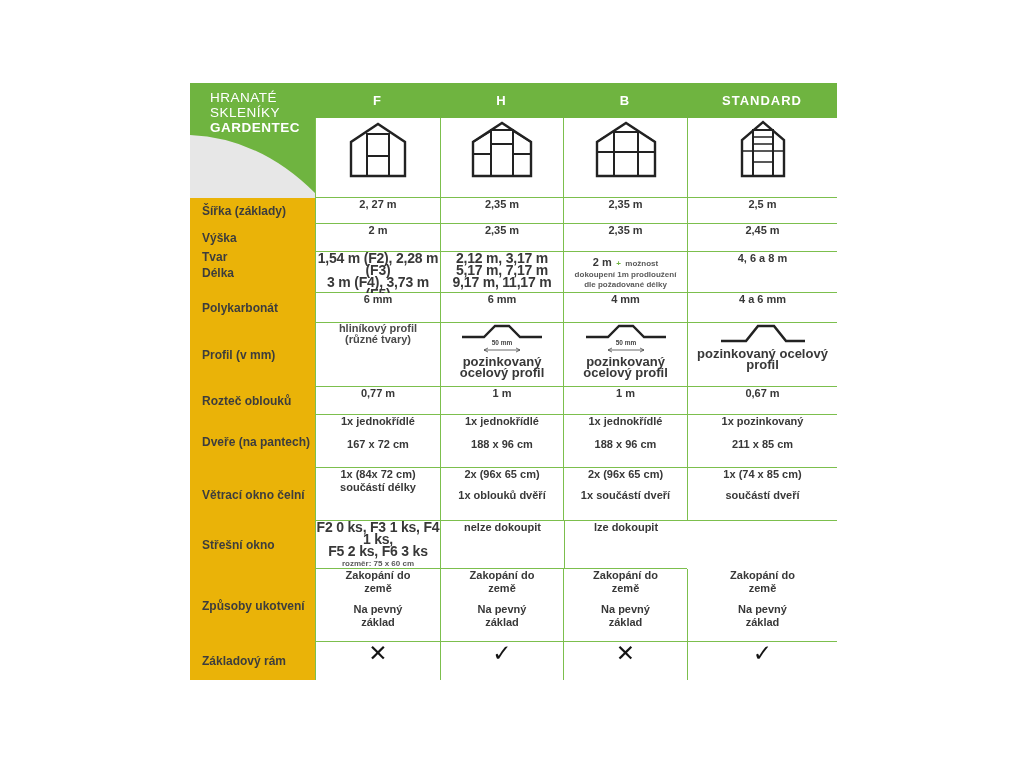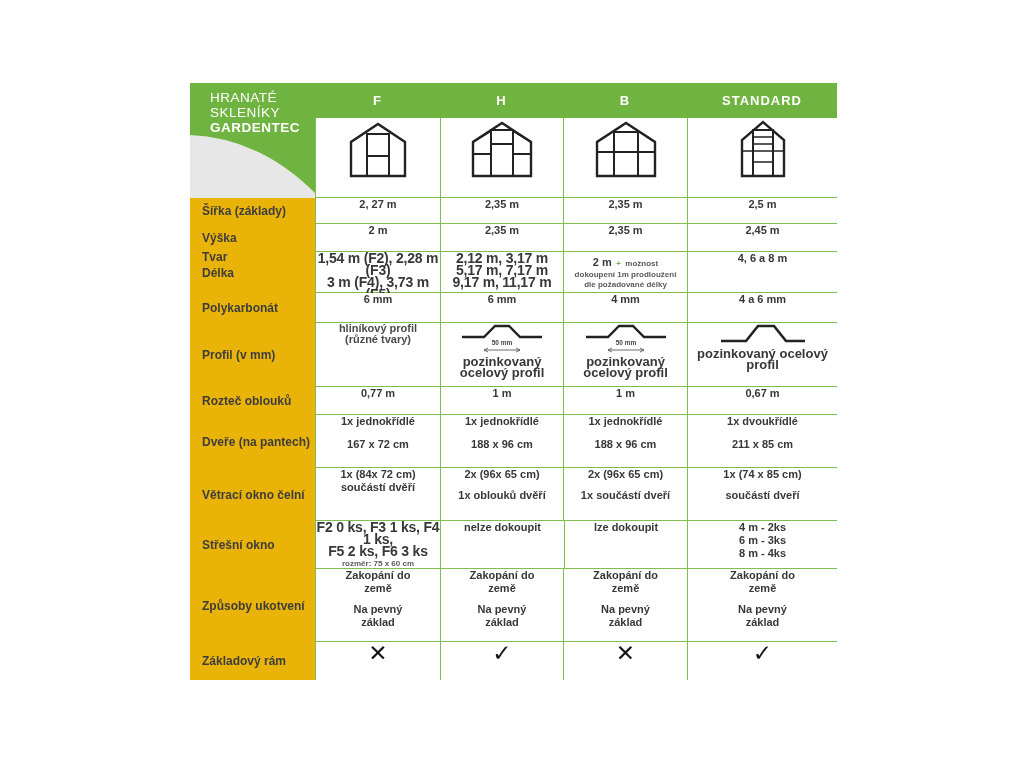--- a/index.html
+++ b/index.html
@@ -233,30 +233,30 @@
     </div>
     <div class="cell c2">
       <span class="v">1x jednokřídlé</span>
       <span class="v gap10">188 x 96 cm</span>
     </div>
     <div class="cell c3">
       <span class="v">1x jednokřídlé</span>
       <span class="v gap10">188 x 96 cm</span>
     </div>
     <div class="cell c4">
-      <span class="v">1x dvoukřídlé</span>
+      <span class="v">1x pozinkovaný</span>
       <span class="v gap10">211 x 85 cm</span>
     </div>
   </div>
 
   <div class="row" style="height:53px">
     <div class="lcell">Větrací okno čelní</div>
     <div class="cell c1">
       <span class="v">1x (84x 72 cm)</span>
-      <span class="v">součástí dvěří</span>
+      <span class="v">součástí délky</span>
     </div>
     <div class="cell c2">
       <span class="v">2x (96x 65 cm)</span>
       <span class="v gap8">1x oblouků dvěří</span>
     </div>
     <div class="cell c3">
       <span class="v">2x (96x 65 cm)</span>
       <span class="v gap8">1x součástí dveří</span>
     </div>
     <div class="cell c4">
@@ -271,25 +271,20 @@
       <span class="v tight">F2 0 ks, F3 1 ks, F4 1 ks,</span>
       <span class="v tight">F5 2 ks, F6 3 ks</span>
       <span class="v-xs" style="margin-top:2px">rozměr: 75 x 60 cm</span>
     </div>
     <div class="cell c3">
         <span class="v">nelze dokoupit</span>
       </div>
     <div class="cell c2">
         <span class="v">lze dokoupit</span>
       </div>
-    <div class="cell c4">
-      <span class="v">4 m - 2ks</span>
-      <span class="v">6 m - 3ks</span>
-      <span class="v">8 m - 4ks</span>
-    </div>
   </div>
 
   <div class="row" style="height:73px">
     <div class="lcell">Způsoby ukotvení</div>
     <div class="cell c1">
       <span class="v">Zakopání do</span>
         <span class="v">země</span>
       <span class="v gap8">Na pevný</span>
         <span class="v">základ</span>
     </div>

